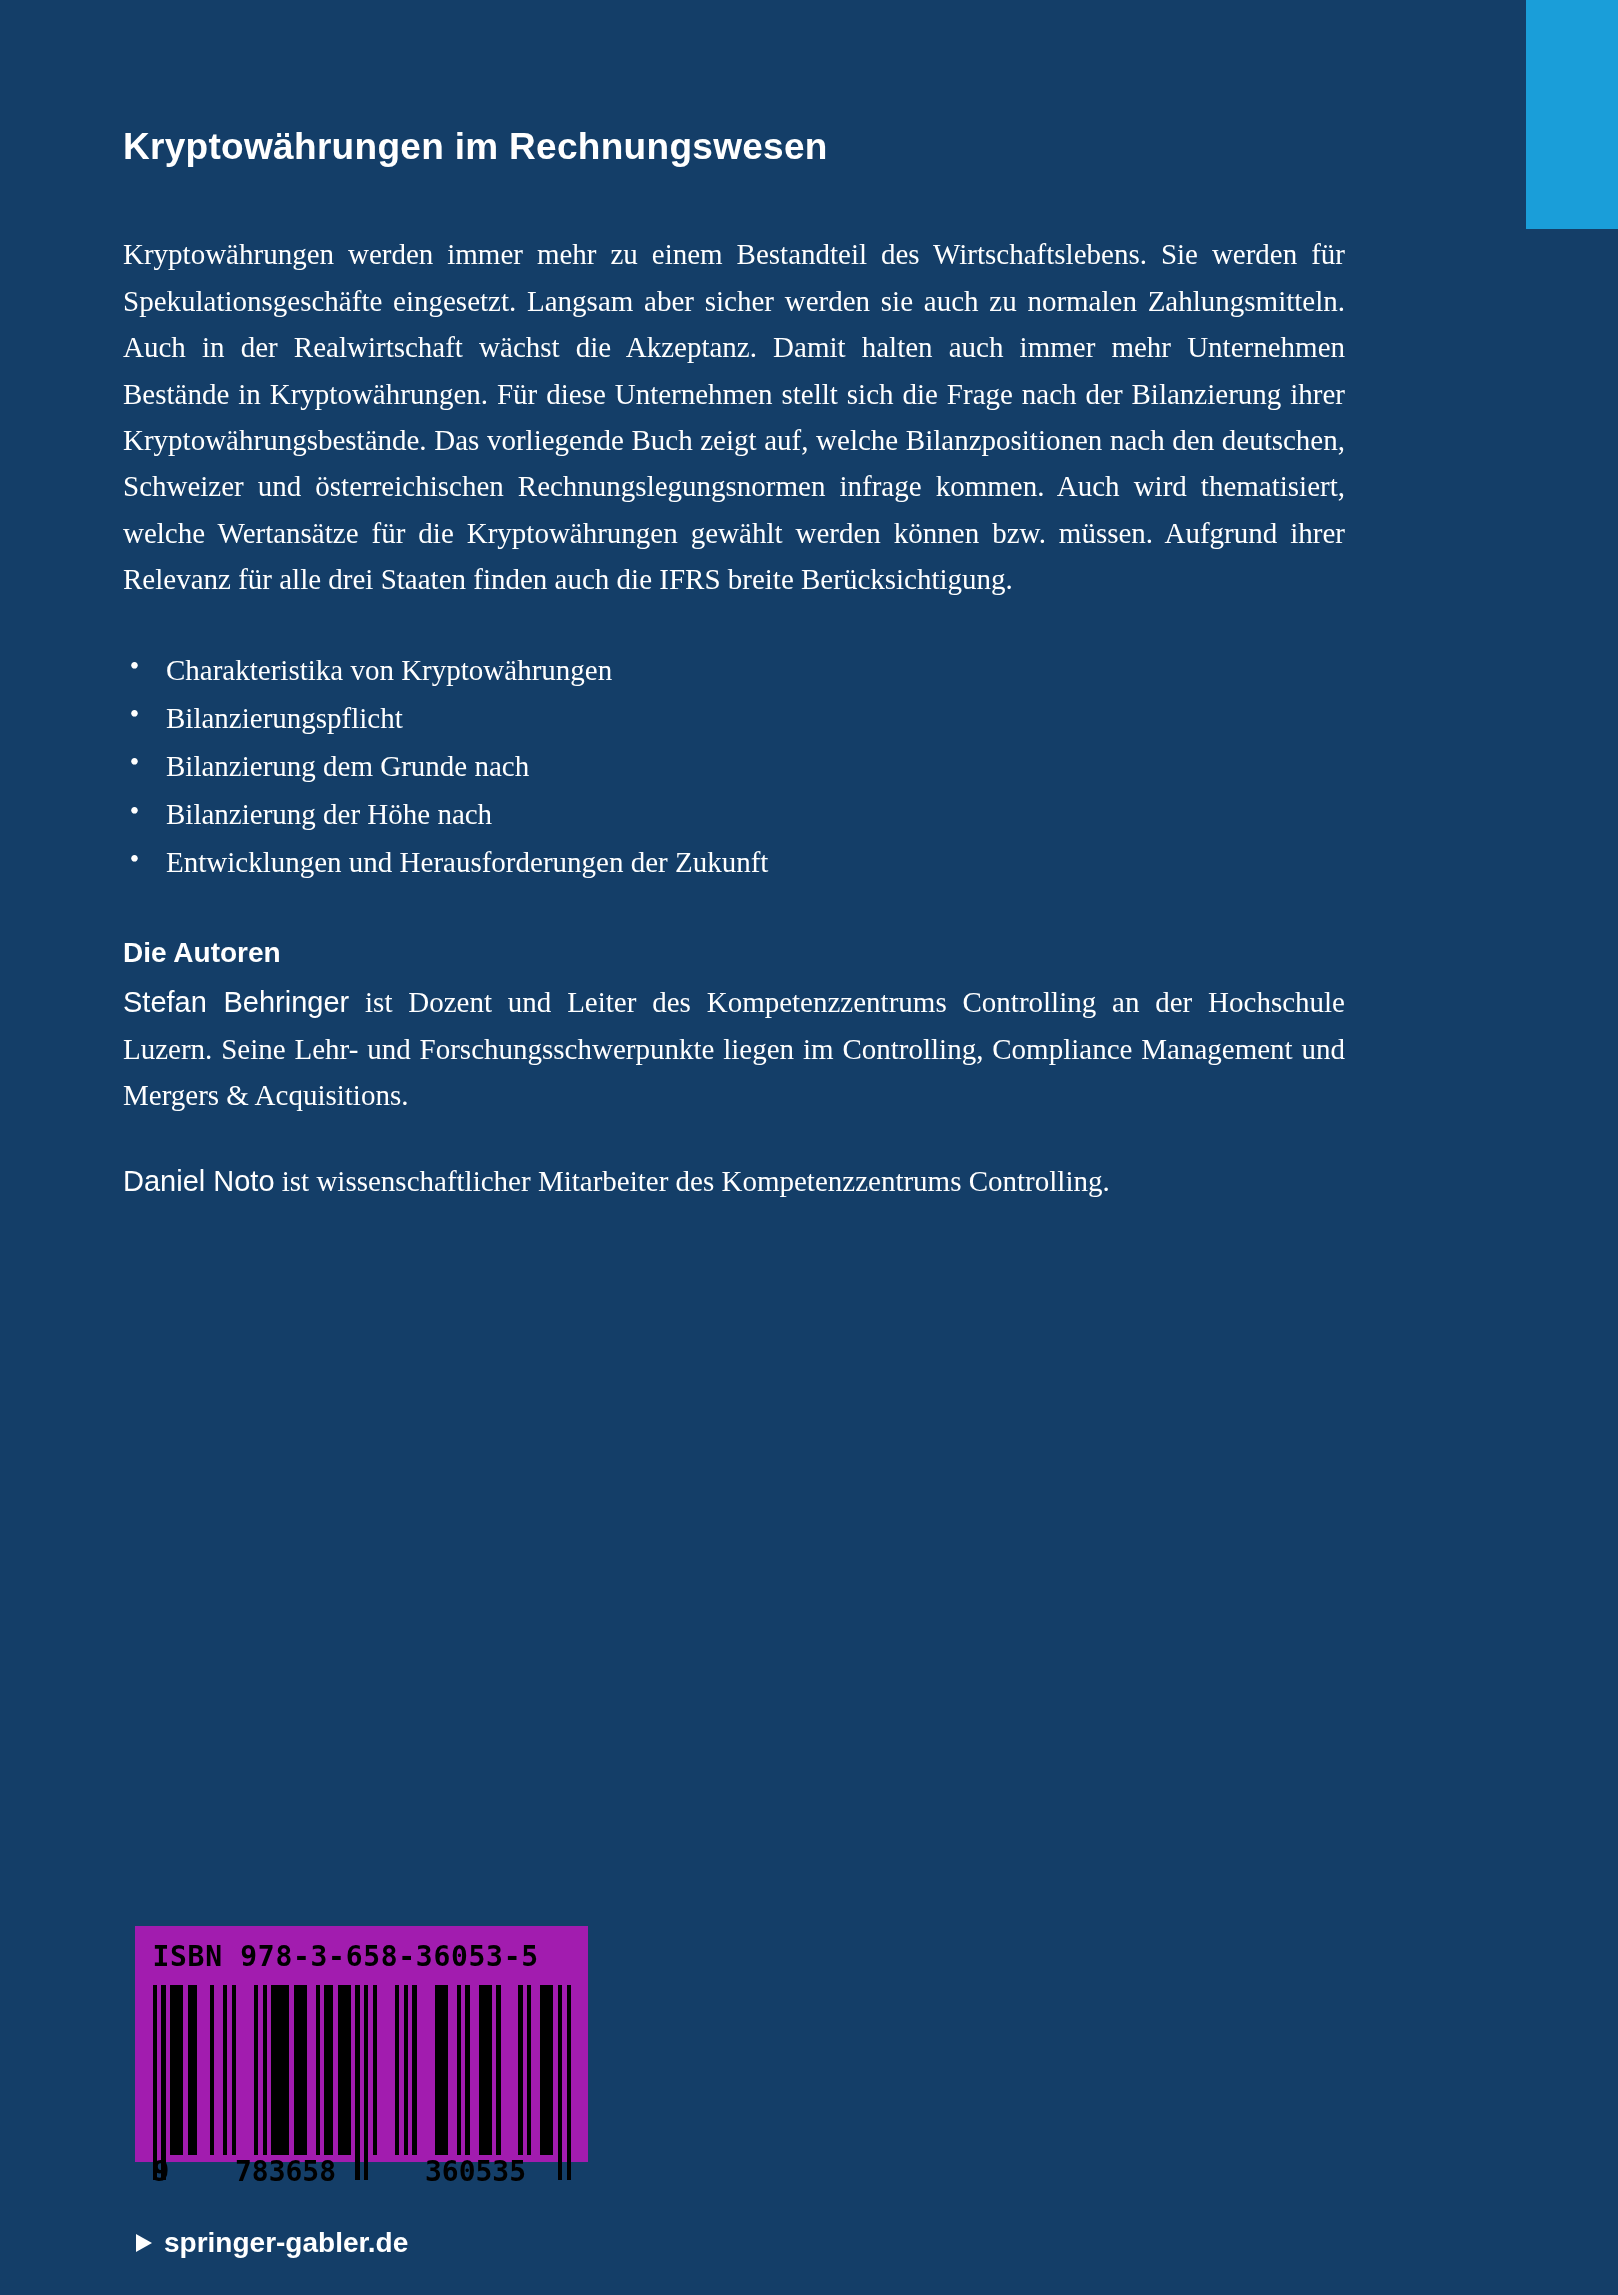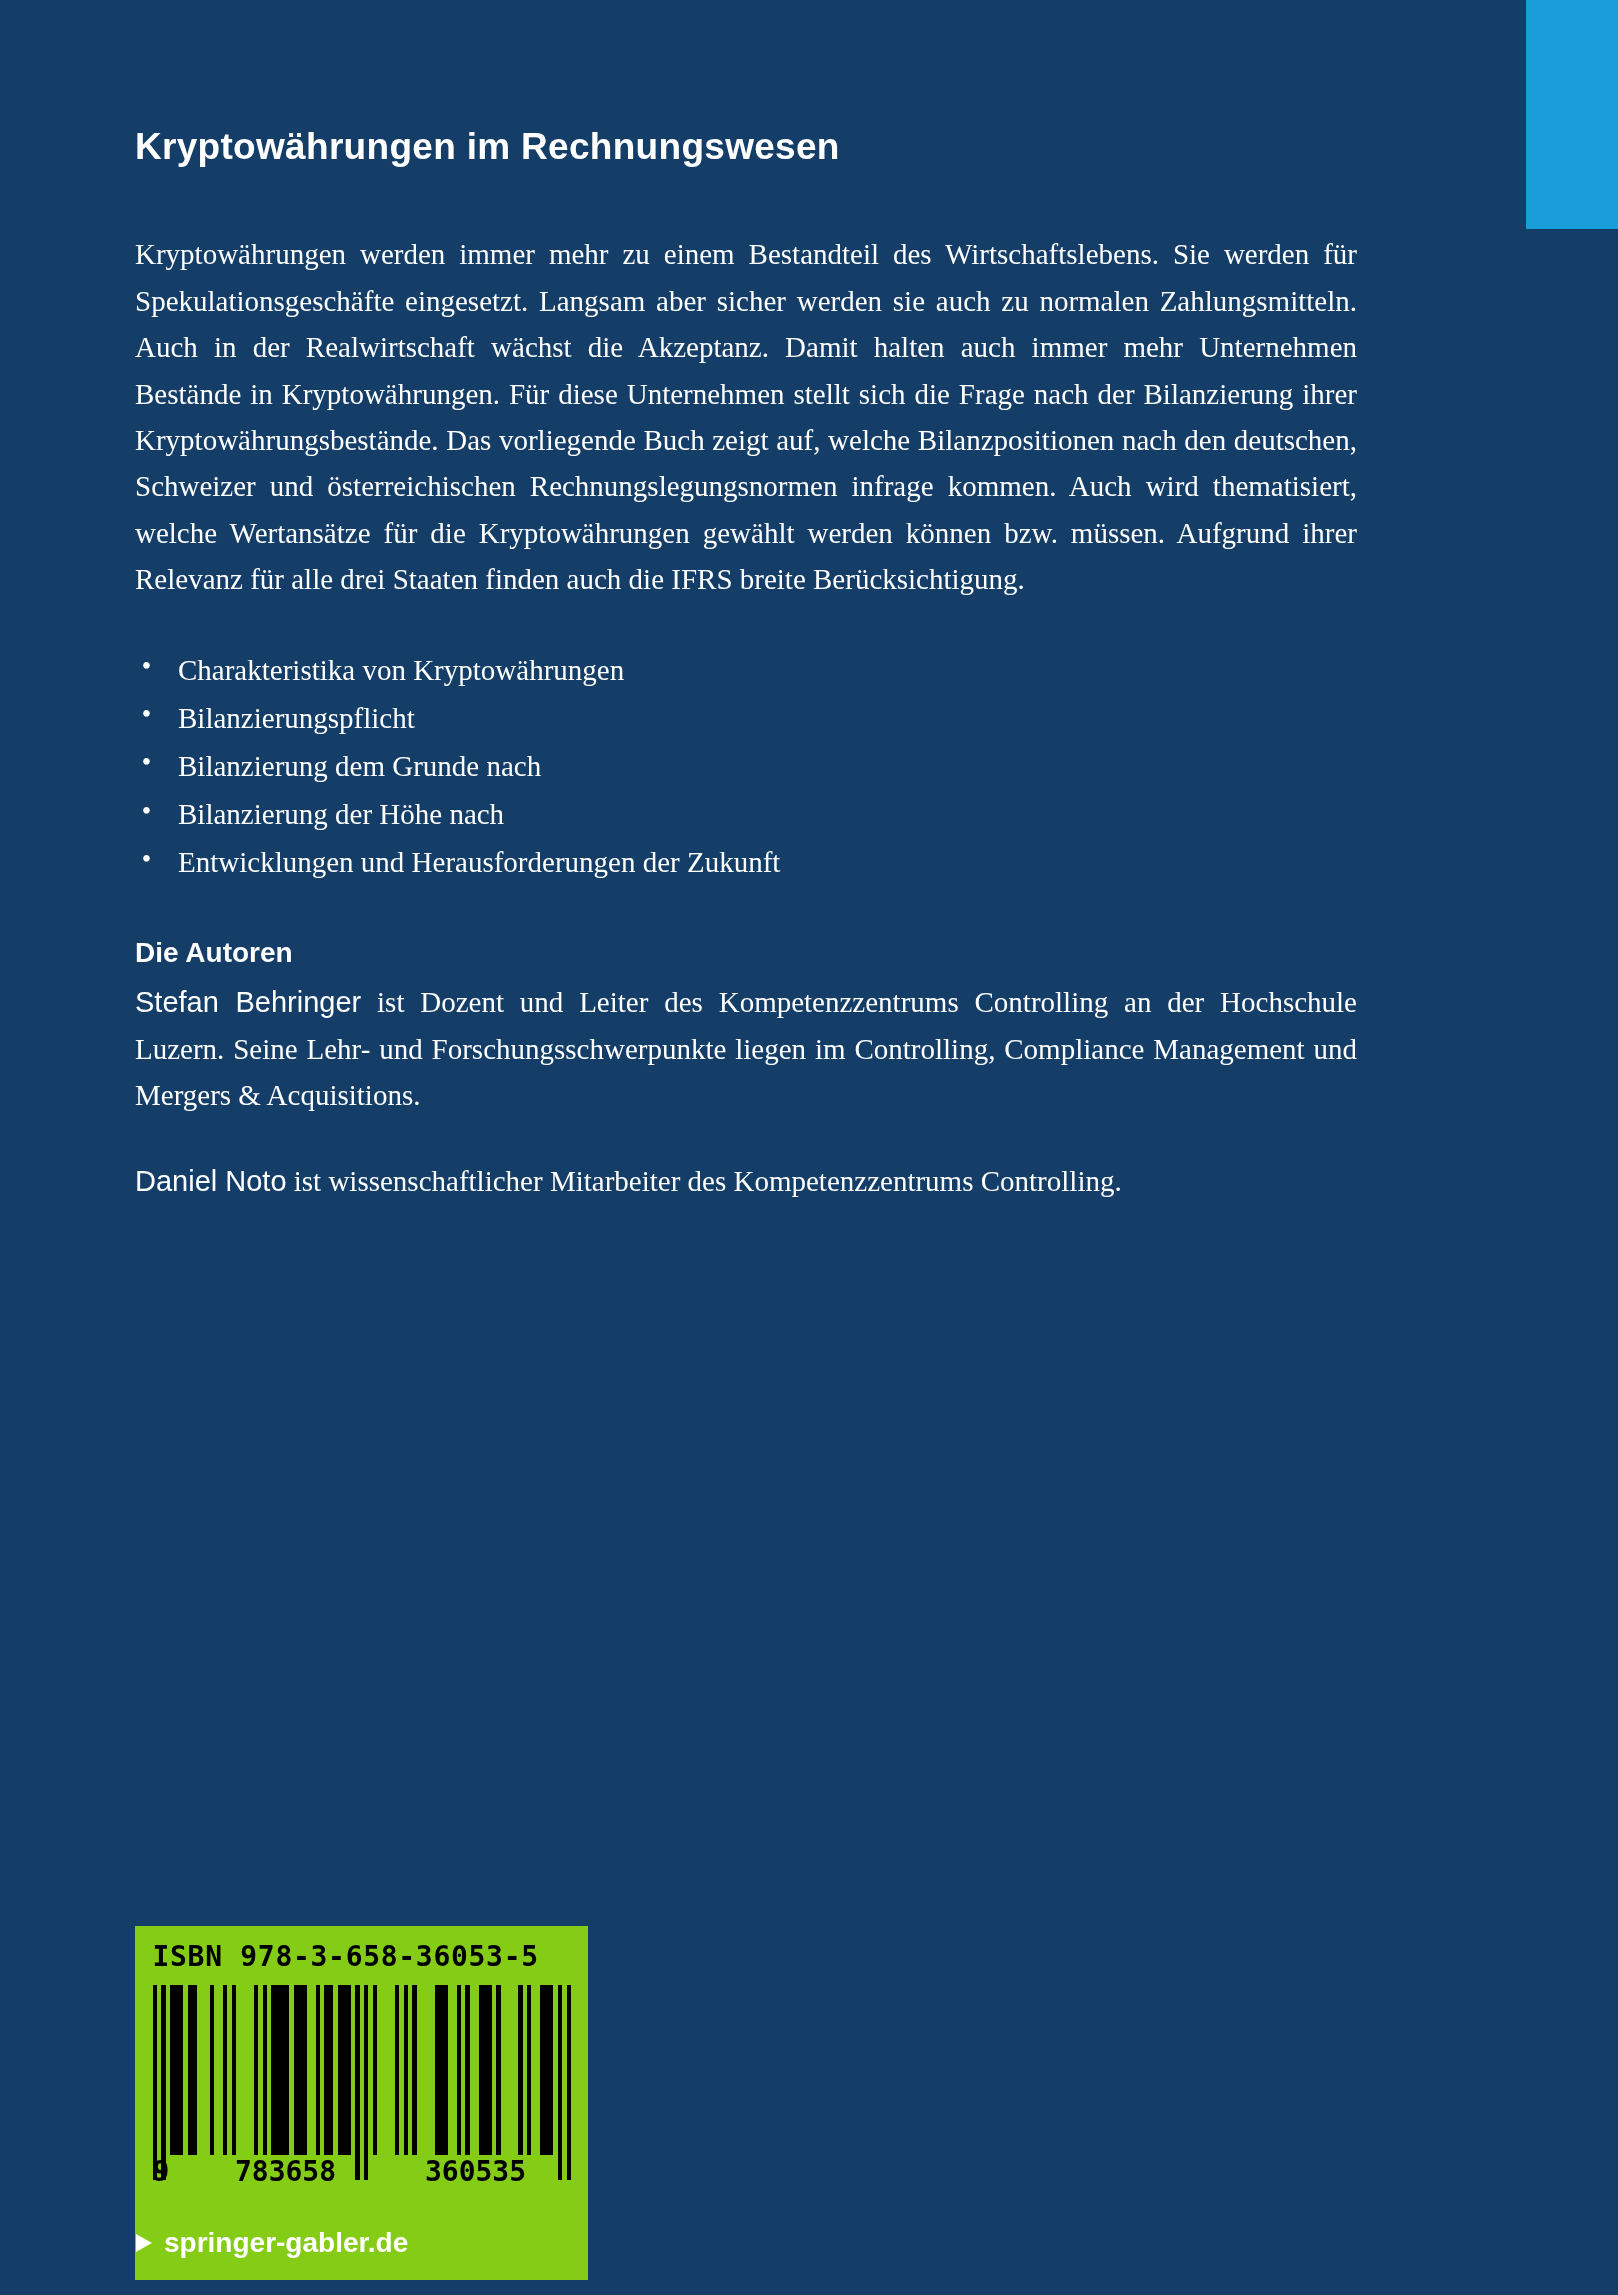--- a/index.html
+++ b/index.html
@@ -15,21 +15,21 @@
   .accent-block {
     position: absolute;
     top: 0;
     right: 0;
     width: 92px;
     height: 229px;
     background: var(--accent, #1a9ed9);
   }
   .main {
     position: absolute;
-    left: 135px;
+    left: 123px;
     top: 125px;
     width: 1222px;
   }
   .title {
     font-family: "Liberation Sans", sans-serif;
     font-weight: 700;
     font-size: 37px;
     letter-spacing: 0.3px;
     margin: 0 0 62px 0;
     line-height: 1.2;
@@ -73,22 +73,22 @@
   }
   .author-name {
     font-family: "Liberation Sans", sans-serif;
     font-weight: 400;
   }
   .isbn-box {
     position: absolute;
     left: 135px;
     top: 1926px;
     width: 453px;
-    height: 354px;
-    background: #84cc16;
+    height: 236px;
+    background: #a21caf;
     color: #000000;
     box-sizing: border-box;
     padding: 13.5px 17.5px 9.4px 17.5px;
   }
   .isbn-label {
     font-family: "DejaVu Sans Mono", monospace;
     font-weight: 700;
     font-size: 28px;
     letter-spacing: 0.7px;
     white-space: nowrap;

